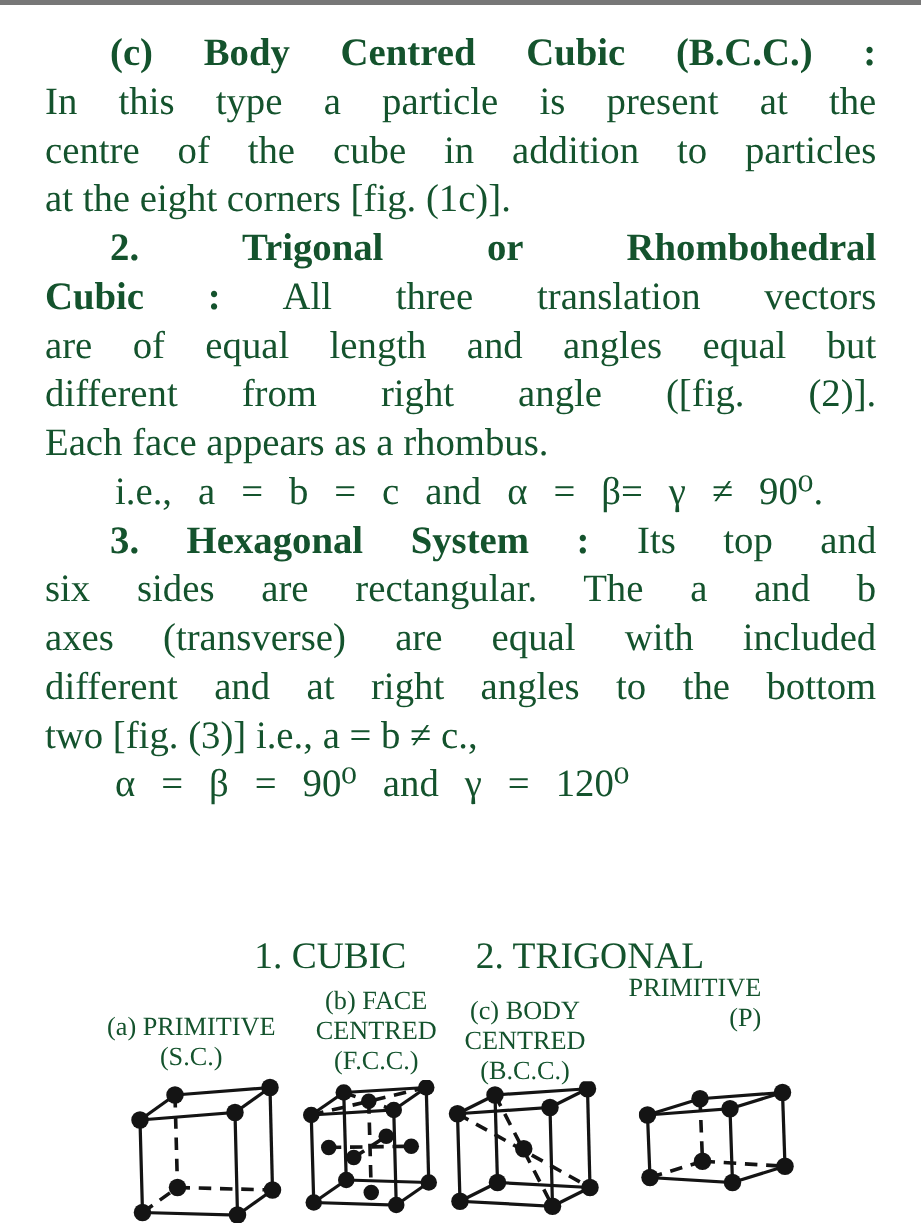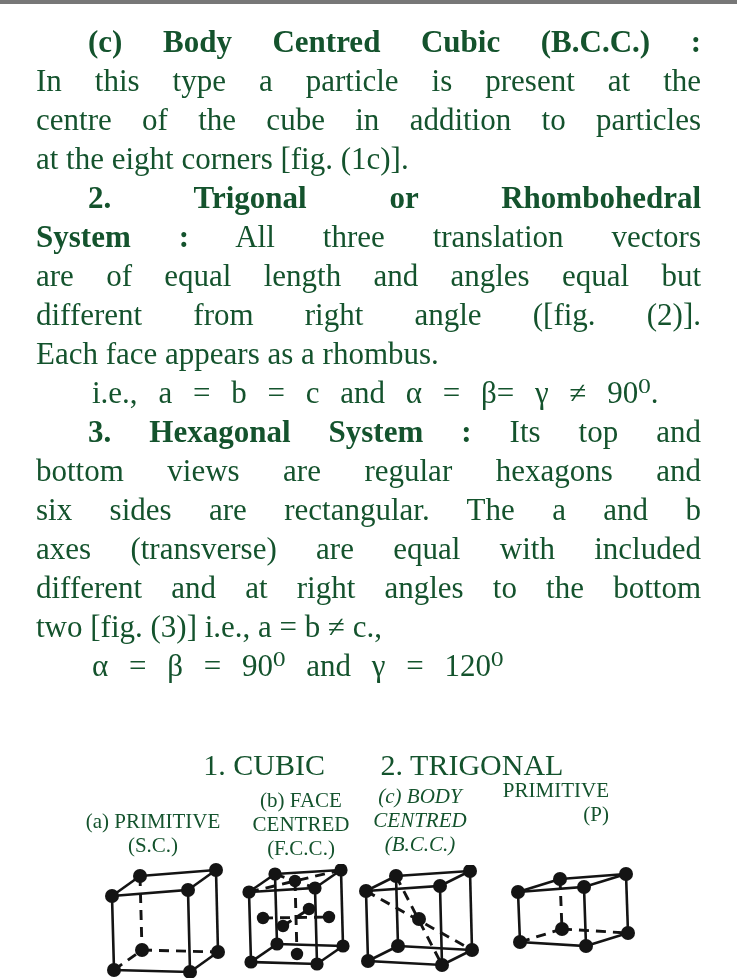--- a/index.html
+++ b/index.html
@@ -36,27 +36,26 @@
 <body>
 
 <div class="page">
 
   <div class="text-block">
     <div class="line j indent"><b>(c) Body Centred Cubic (B.C.C.) :</b><span></span></div>
     <div class="line j"><b></b><span>In this type a particle is present at the</span></div>
     <div class="line j"><b></b><span>centre of the cube in addition to particles</span></div>
     <div class="line lft"><b></b><span>at the eight corners [fig. (1c)].</span></div>
     <div class="line j indent"><b>2. Trigonal or Rhombohedral</b><span></span></div>
-    <div class="line j"><b>System :</b><span> All three translation vectors</span></div>
+    <div class="line j"><b>Cubic :</b><span> All three translation vectors</span></div>
     <div class="line j"><b></b><span>are of equal length and angles equal but</span></div>
     <div class="line j"><b></b><span>different from right angle ([fig. (2)].</span></div>
     <div class="line lft"><b></b><span>Each face appears as a rhombus.</span></div>
     <div class="line lft eq"><b></b><span>i.e., a = b = c and α = β= γ ≠ 90⁰.</span></div>
     <div class="line j indent"><b>3. Hexagonal System :</b><span> Its top and</span></div>
-    <div class="line j"><b></b><span>bottom views are regular hexagons and</span></div>
     <div class="line j"><b></b><span>six sides are rectangular. The a and b</span></div>
     <div class="line j"><b></b><span>axes (transverse) are equal with included</span></div>
     <div class="line j"><b></b><span>different and at right angles to the bottom</span></div>
     <div class="line lft"><b></b><span>two [fig. (3)] i.e., a = b ≠ c.,</span></div>
     <div class="line lft eq"><b></b><span>α = β = 90⁰ and γ = 120⁰</span></div>
   </div>
 
   <div class="figure">
 
     <div class="fig-header" style="left:125px;top:4px;width:200px;text-align:right;">1. CUBIC</div>
@@ -64,21 +63,21 @@
 
     <div class="fig-col" style="left:73px;top:65px;width:160px;">
       <div>(a) PRIMITIVE</div>
       <div>(S.C.)</div>
     </div>
     <div class="fig-col" style="left:240px;top:44px;width:122px;">
       <div>(b) FACE</div>
       <div>CENTRED</div>
       <div>(F.C.C.)</div>
     </div>
-    <div class="fig-col" style="left:359px;top:40px;width:122px;font-style:italic;">
+    <div class="fig-col" style="left:359px;top:52px;width:122px;">
       <div>(c) BODY</div>
       <div>CENTRED</div>
       <div>(B.C.C.)</div>
     </div>
     <div class="fig-col" style="left:489px;top:34px;width:120px;text-align:right;">
       <div>PRIMITIVE</div>
       <div>(P)</div>
     </div>
 
     <svg class="cube" style="left:100px;top:116px;" width="132" height="122" viewBox="0 0 132 122">

